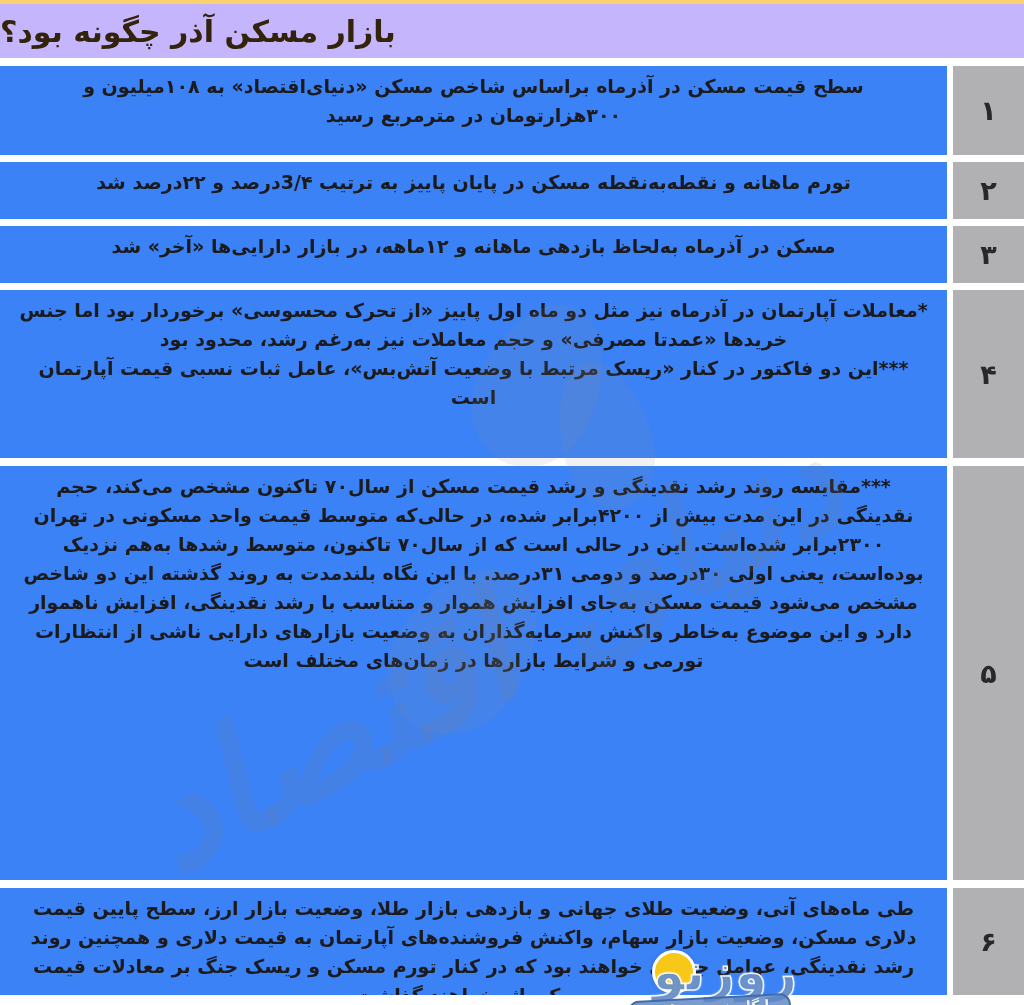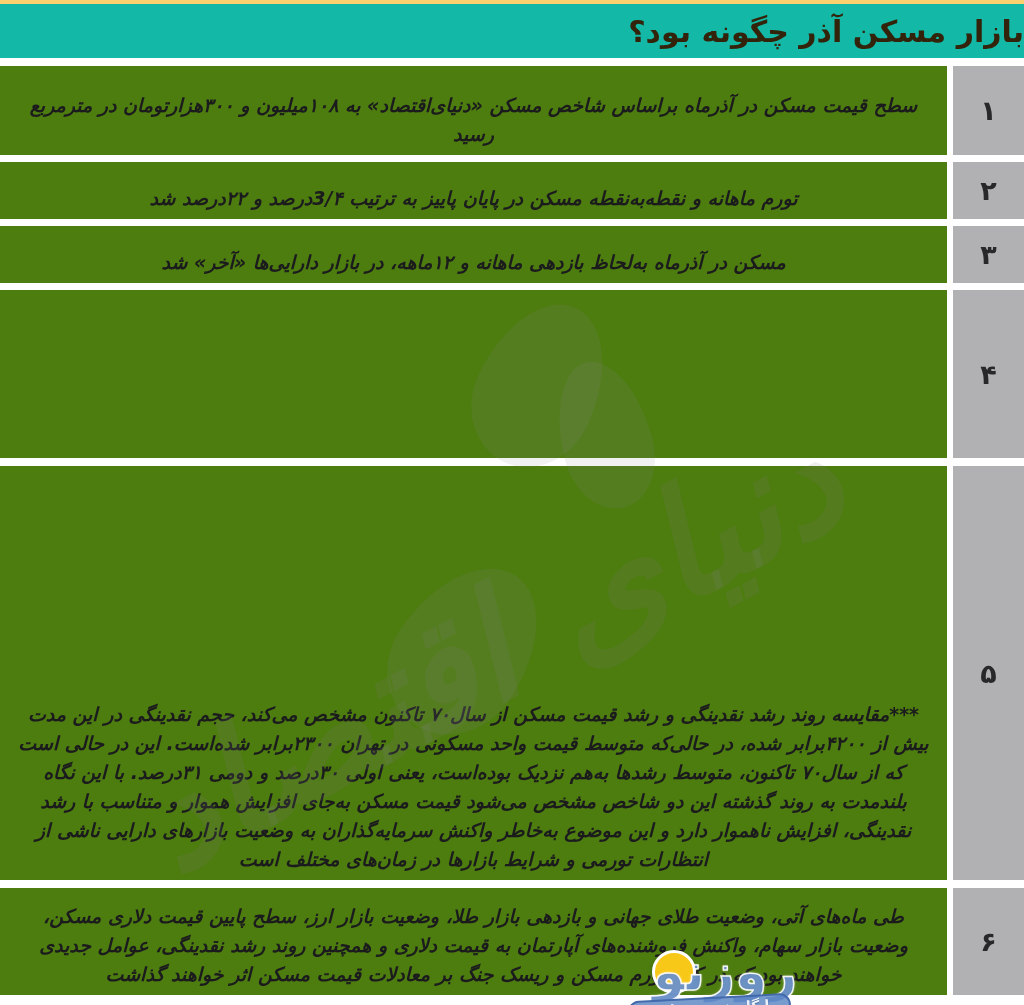--- a/index.html
+++ b/index.html
@@ -9,42 +9,41 @@
     font-family:"DejaVu Sans", sans-serif;
     direction:rtl;
   }
   
   .header-topstrip{
     position:absolute;top:0;left:0;width:1024px;height:4px;
     background:#fbd06f;
   }
   .header{
     position:absolute;top:4px;left:0;width:1024px;height:54px;
-    background:#14b8a6;
-    display:flex;align-items:center;justify-content:flex-start;
+    background:#c4b5fd;
+    display:flex;align-items:center;justify-content:flex-end;
   }
   .header h1{
     margin:0;font-size:30px;font-weight:bold;color:#33230a;letter-spacing:-.5px;
   }
   
   .row{
     position:absolute;left:0;width:1024px;
     display:flex;flex-direction:row;column-gap:6px;
   }
   .num{
     width:71px;flex:0 0 71px;background:#B1B1B3;
     display:flex;align-items:center;justify-content:center;
     font-size:27px;font-weight:bold;color:#28282a;
   }
   .content{
-    flex:1;background:#4d7c0f;overflow:hidden;
-    display:flex;flex-direction:column;justify-content:flex-end;
+    flex:1;background:#3b82f6;overflow:hidden;
+    display:flex;flex-direction:column;justify-content:flex-start;
     padding:6px 16px;box-sizing:border-box;
     text-align:center;
-    font-style:italic;
   }
   .content p{
     margin:0;font-size:19px;font-weight:bold;color:#1b1b1d;line-height:29px;
     letter-spacing:-.3px;
   }
   .r1{top:66px;height:89px;}
   .r2{top:162px;height:57px;}
   .r3{top:226px;height:57px;}
   .r4{top:290px;height:168px;}
   .r5{top:466px;height:414px;}
@@ -122,20 +121,22 @@
 <section class="row r3">
   <div class="num">۳</div>
   <div class="content">
     <p>مسکن در آذرماه به‌لحاظ بازدهی ماهانه و ۱۲ماهه، در بازار دارایی‌ها «آخر» شد</p>
   </div>
 </section>
 
 <section class="row r4">
   <div class="num">۴</div>
   <div class="content">
+    <p>*معاملات آپارتمان در آذرماه نیز مثل دو ماه اول پاییز «از تحرک محسوسی» برخوردار بود اما جنس خریدها «عمدتا مصرفی» و حجم معاملات نیز به‌رغم رشد، محدود بود</p>
+    <p>***این دو فاکتور در کنار «ریسک مرتبط با وضعیت آتش‌بس»، عامل ثبات نسبی قیمت آپارتمان است</p>
   </div>
 </section>
 
 <section class="row r5">
   <div class="num">۵</div>
   <div class="content">
     <p>***مقایسه روند رشد نقدینگی و رشد قیمت مسکن از سال۷۰ تاکنون مشخص می‌کند، حجم نقدینگی در این مدت بیش از ۴۲۰۰برابر شده، در حالی‌که متوسط قیمت واحد مسکونی در تهران ۲۳۰۰برابر شده‌است. این در حالی است که از سال۷۰ تاکنون، متوسط رشدها به‌هم نزدیک بوده‌است، یعنی اولی ۳۰درصد و دومی ۳۱درصد. با این نگاه بلندمدت به روند گذشته این دو شاخص مشخص می‌شود قیمت مسکن به‌جای افزایش هموار و متناسب با رشد نقدینگی، افزایش ناهموار دارد و این موضوع به‌خاطر واکنش سرمایه‌گذاران به وضعیت بازارهای دارایی ناشی از انتظارات تورمی و شرایط بازارها در زمان‌های مختلف است</p>
   </div>
 </section>
 

